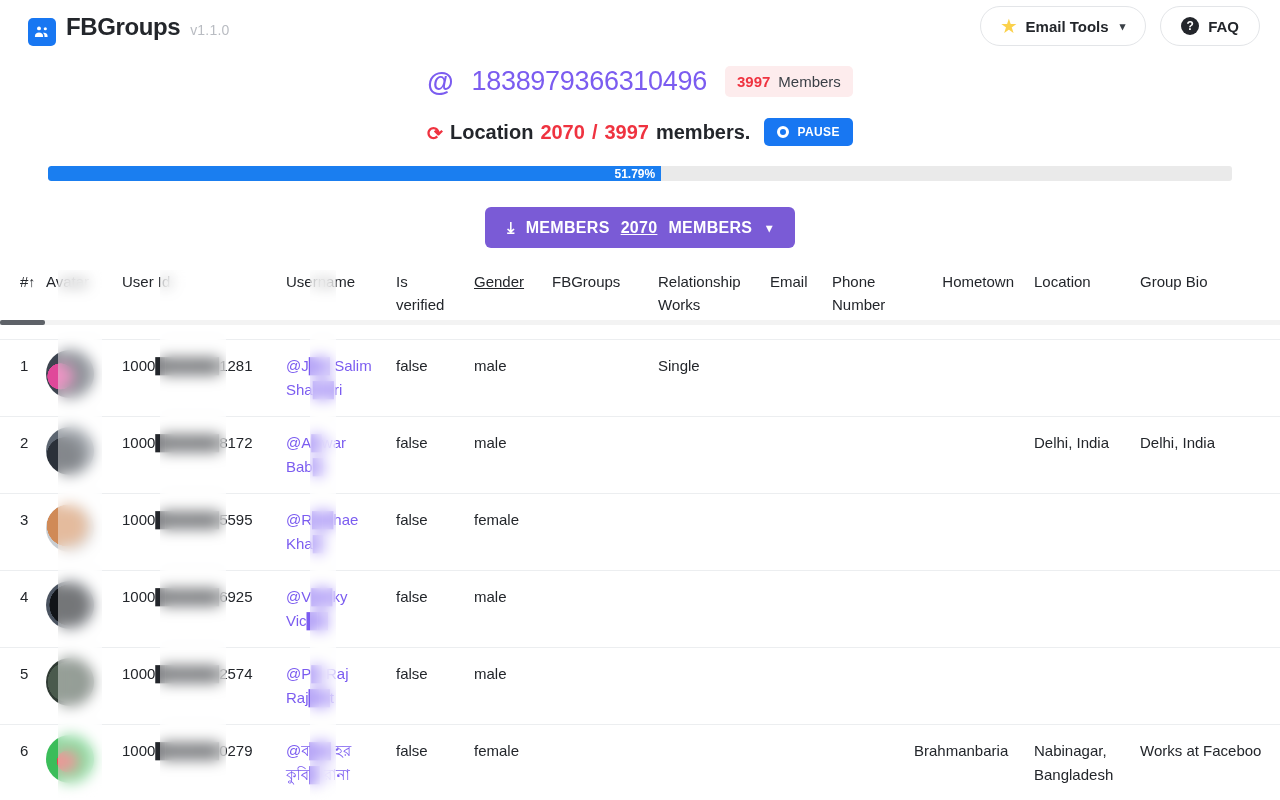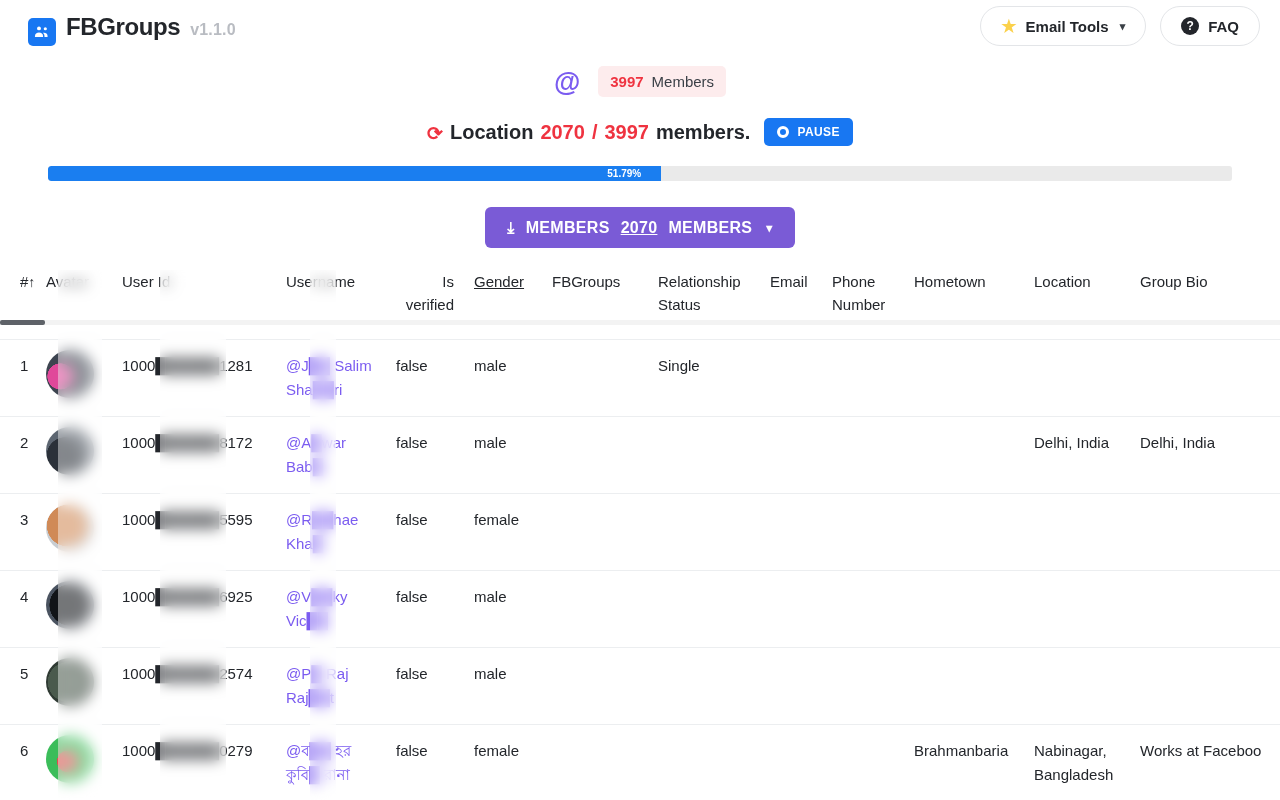--- a/index.html
+++ b/index.html
@@ -30,21 +30,21 @@
     display: inline-flex; align-items: center; justify-content: center;
     position: relative; top: 6px;
     flex: none;
   }
   .brand-logo svg { display:block; }
   .brand-name {
     font-size: 24px; font-weight: bold; letter-spacing: -0.4px;
     color: #23262b;
   }
   .brand-version {
-    font-size: 16px; font-weight: bold; color: #b9bcc2; letter-spacing: .2px;
+    font-size: 14px; font-weight: normal; color: #b9bcc2; letter-spacing: .2px;
   }
   .topbar-right {
     margin-left: auto;
     display: flex; align-items: center; gap: 14px;
   }
   .pill {
     display: inline-flex; align-items: center; gap: 9px;
     height: 40px; padding: 0 20px;
     border: 1px solid #e3e5e8;
     border-radius: 999px;
@@ -113,22 +113,22 @@
     height: 15px;
     background: #eaeaea;
     border-radius: 3px;
     overflow: hidden;
   }
   .progress-fill {
     height: 100%;
     background: #1a7ef0;
     border-radius: 3px 0 0 3px;
     display: flex; align-items: center; justify-content: flex-end;
-    padding-right: 20px;
-    color: #fff; font-size: 10px; font-weight: bold;
+    padding-right: 6px;
+    color: #fff; font-size: 12px; font-weight: bold;
   }
 
   
   .export-row { display: flex; justify-content: center; margin-top: 26px; }
   .export-btn {
     display: inline-flex; align-items: center; gap: 11px;
     background: #7a5bd6; color: #fff;
     border: none; border-radius: 6px;
     height: 41px; padding: 0 22px;
     font-family: inherit;
@@ -165,27 +165,27 @@
     text-align: left;
     font-size: 15px; font-weight: normal; color: #23262b;
     padding: 0 10px 22px 10px;
     vertical-align: top;
     line-height: 1.55;
   }
   thead th.c-num   { width: 46px;  padding-left: 20px; }
   thead th.c-av    { width: 66px;  padding-left: 0; }
   thead th.c-uid   { width: 164px; }
   thead th.c-user  { width: 110px; }
-  thead th.c-ver   { width: 78px; text-align: right;  }
+  thead th.c-ver   { width: 78px;  }
   thead th.c-gen   { width: 78px; text-decoration: underline;  }
   thead th.c-bday  { width: 106px; }
   thead th.c-rel   { width: 112px; }
   thead th.c-email { width: 62px;  }
   thead th.c-phone { width: 82px;  }
-  thead th.c-home  { width: 120px; }
+  thead th.c-home  { width: 120px; text-align: right; }
   thead th.c-loc   { width: 106px; }
   thead th.c-bio   { width: 160px; }
   .sort-arrow { font-size: 14px; }
 
   tbody tr { border-top: 1px solid #eceef0; }
   tbody td {
     font-size: 15px; color: #23262b;
     padding: 14px 10px;
     vertical-align: top;
     line-height: 1.6;
@@ -242,20 +242,21 @@
     </button>
     <button class="pill">
       <span class="q-icon">?</span>
       <span>FAQ</span>
     </button>
   </div>
 </div>
 
 <div class="group-line">
   <span class="group-at">@</span>
+  <span class="group-id">1838979366310496</span>
   <span class="member-badge">
     <span class="member-count">3997</span>
     <span class="member-label">Members</span>
   </span>
 </div>
 
 <div class="status-line">
   <span class="status-text">
     <span class="sync-icon">⟳</span>
     <span>Location</span>
@@ -291,21 +292,21 @@
   <table>
     <thead>
       <tr>
         <th class="c-num"><span>#</span><span class="sort-arrow">↑</span></th>
         <th class="c-av">Avatar</th>
         <th class="c-uid">User Id</th>
         <th class="c-user">Username</th>
         <th class="c-ver">Is verified</th>
         <th class="c-gen">Gender</th>
         <th class="c-bday">FBGroups</th>
-        <th class="c-rel">Relationship Status</th>
+        <th class="c-rel">Relationship Works</th>
         <th class="c-email">Email</th>
         <th class="c-phone">Phone Number</th>
         <th class="c-home">Hometown</th>
         <th class="c-loc">Location</th>
         <th class="c-bio">Group Bio</th>
       </tr>
     </thead>
     <tbody id="members-tbody">
         <tr>
           <td class="c-num">1</td>

